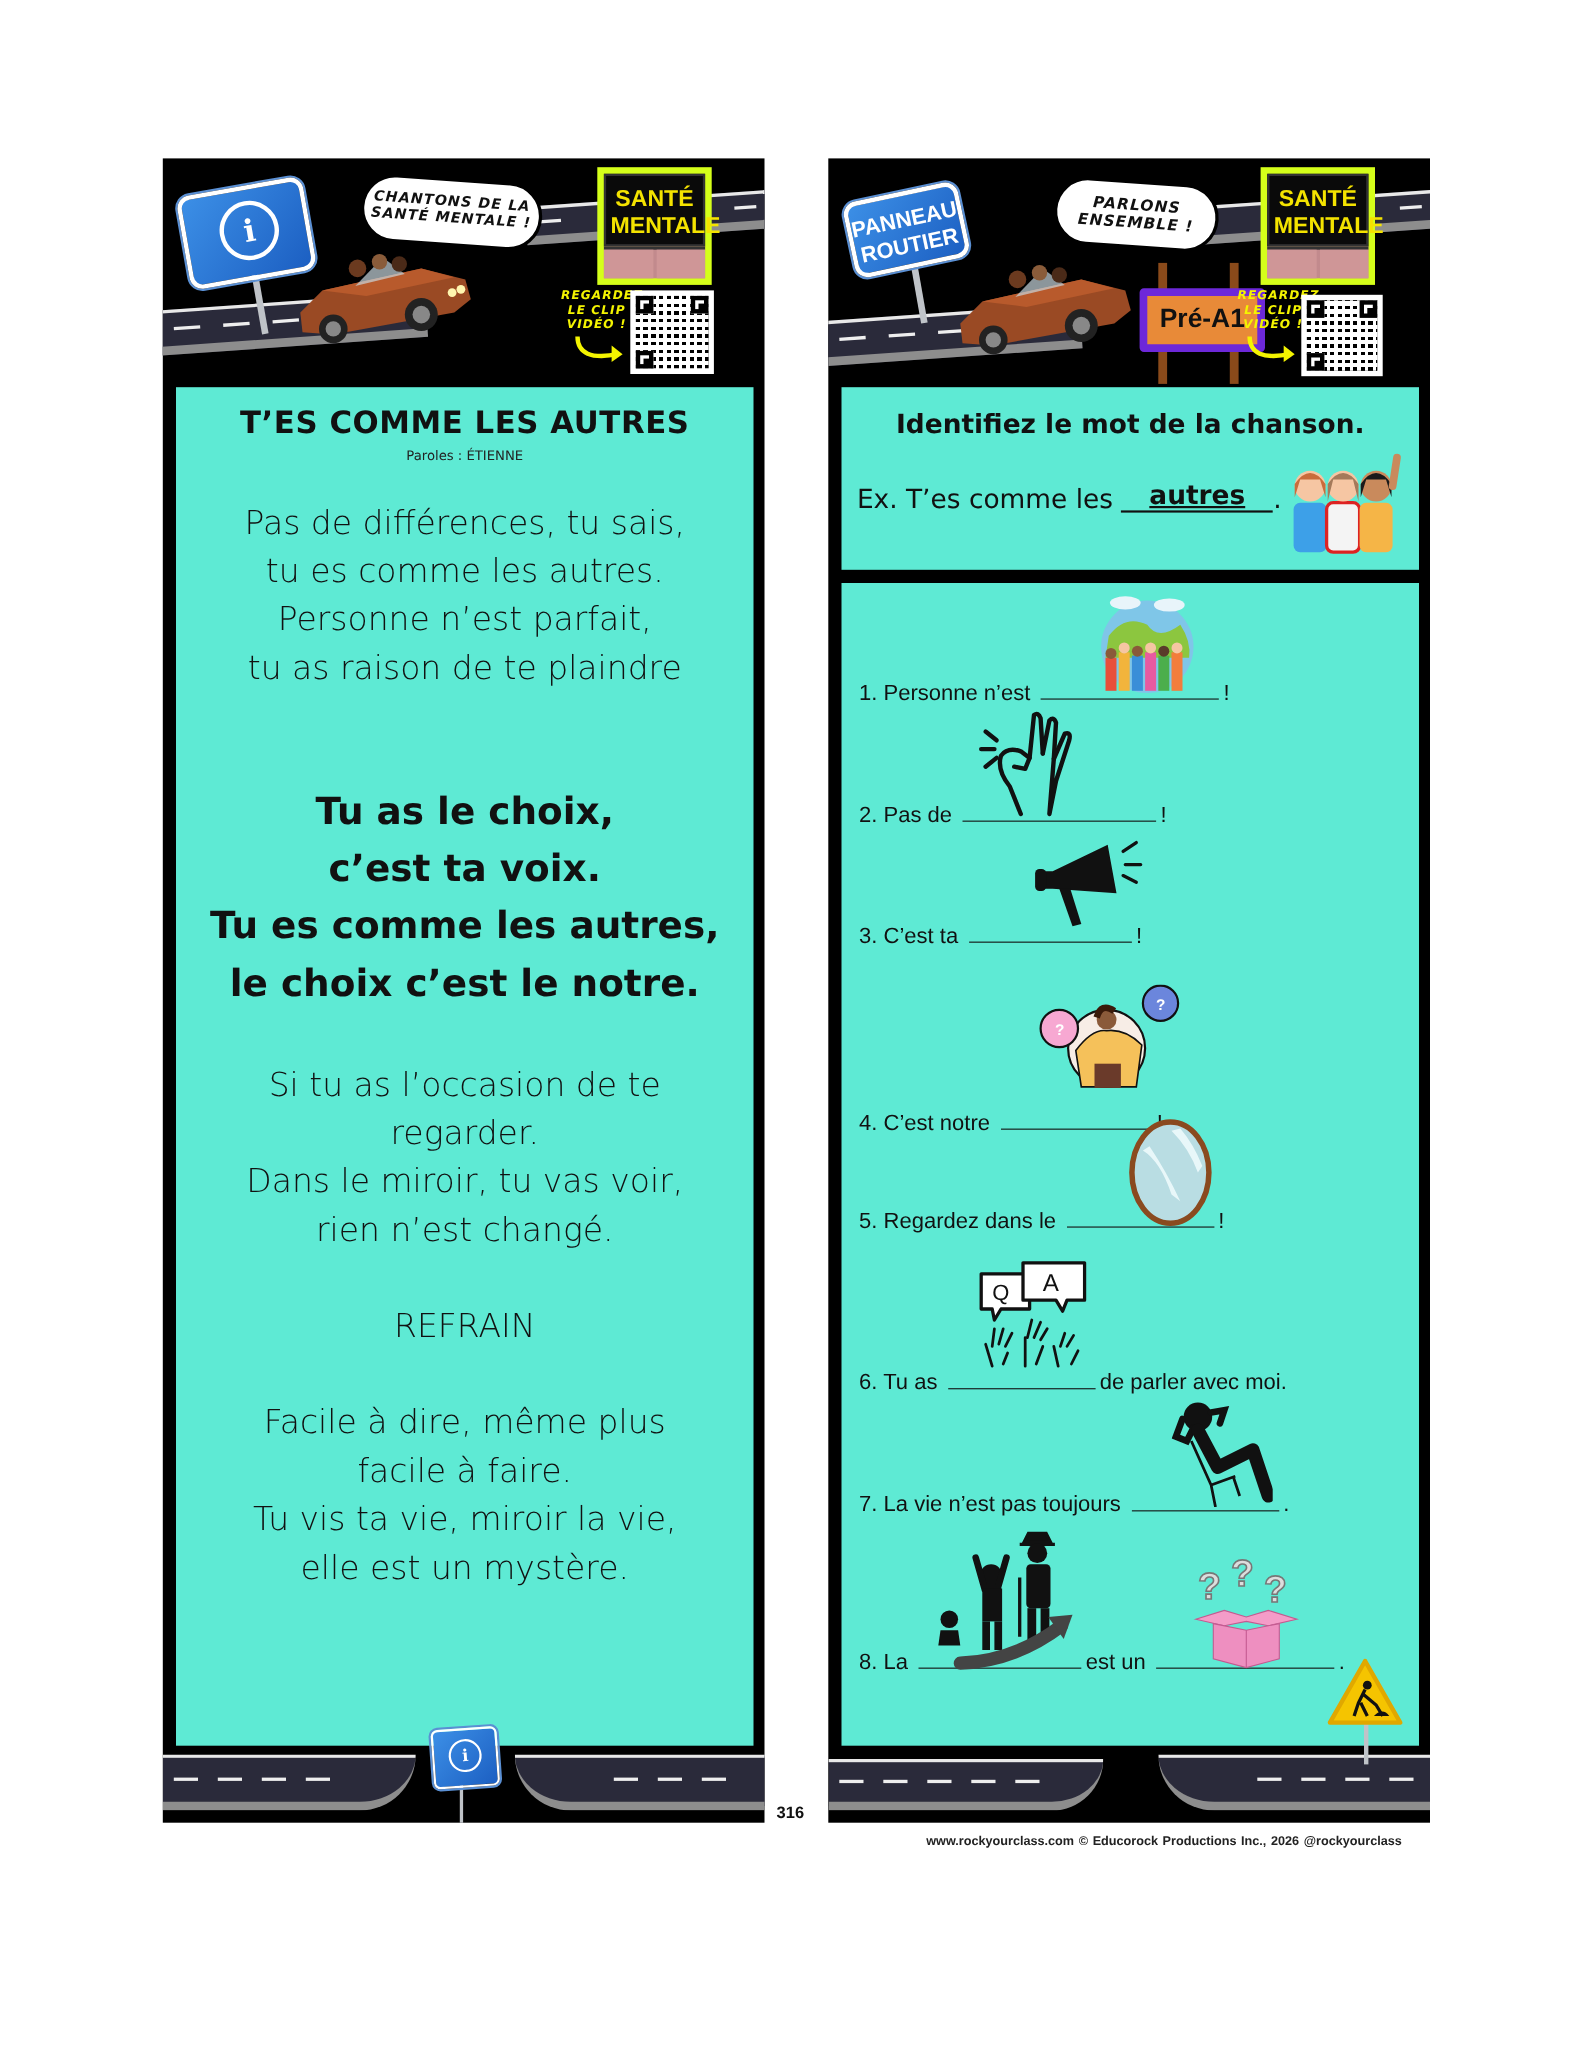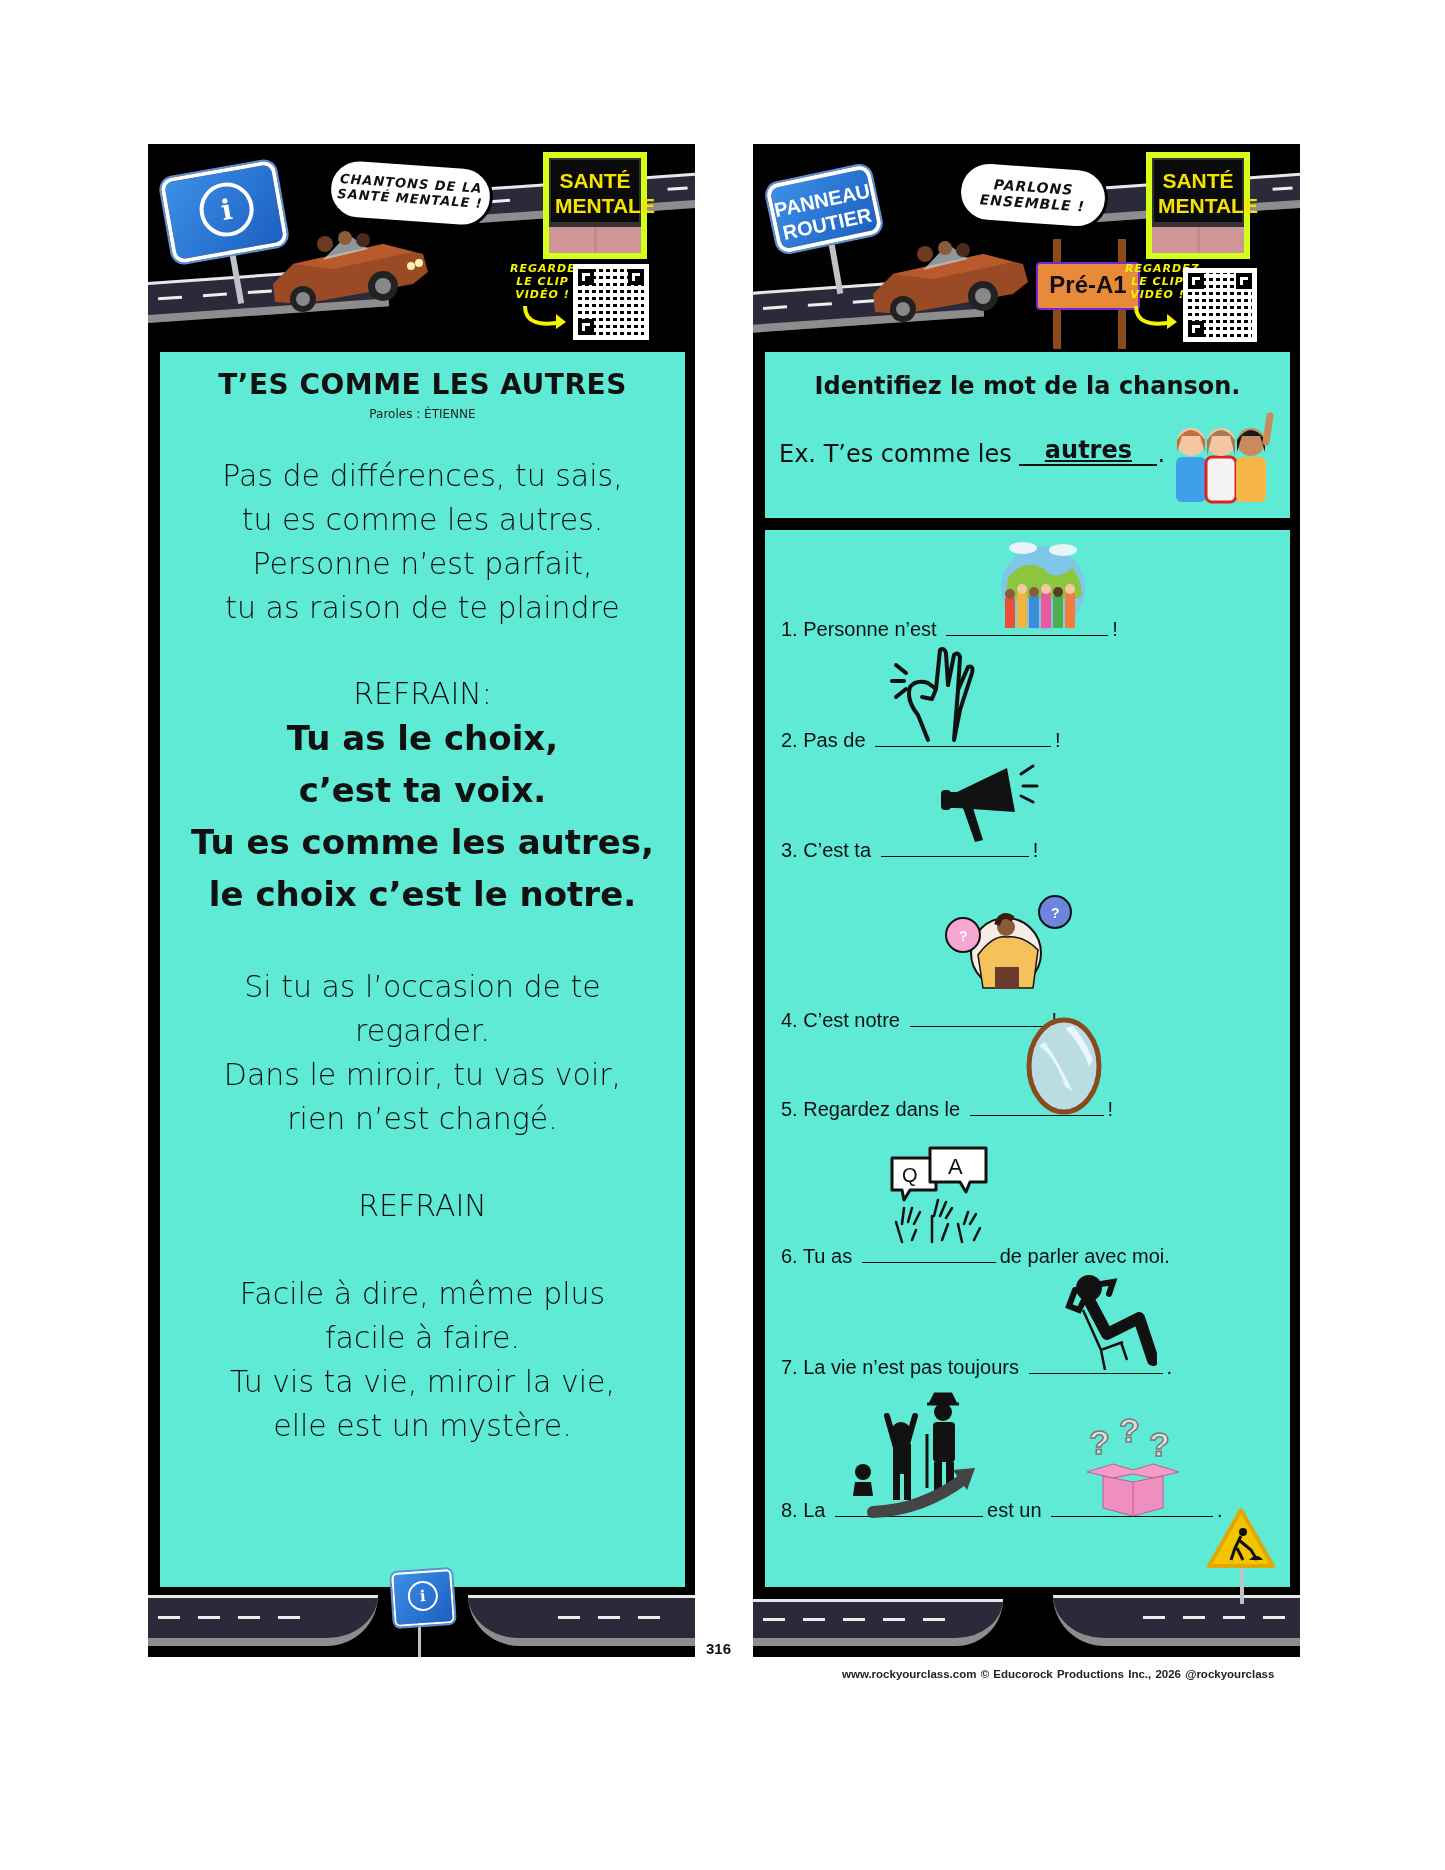--- a/index.html
+++ b/index.html
@@ -114,21 +114,20 @@
 
   <div class="panel lyrics" style="left:12px;top:208px;width:525px;height:1235px;">
     <div class="song-title">T’ES COMME LES AUTRES</div>
     <div class="song-credit">Paroles : ÉTIENNE</div>
 
     <div class="line" style="top:102px;">Pas de différences, tu sais,</div>
     <div class="line" style="top:146px;">tu es comme les autres.</div>
     <div class="line" style="top:190px;">Personne n’est parfait,</div>
     <div class="line" style="top:234px;">tu as raison de te plaindre</div>
 
-    <div class="line" style="top:320px;">REFRAIN:</div>
     <div class="line bold-line" style="top:364px;">Tu as le choix,</div>
     <div class="line bold-line" style="top:416px;">c’est ta voix.</div>
     <div class="line bold-line" style="top:468px;">Tu es comme les autres,</div>
     <div class="line bold-line" style="top:520px;">le choix c’est le notre.</div>
 
     <div class="line" style="top:613px;">Si tu as l’occasion de te</div>
     <div class="line" style="top:657px;">regarder.</div>
     <div class="line" style="top:701px;">Dans le miroir, tu vas voir,</div>
     <div class="line" style="top:745px;">rien n’est changé.</div>
 
@@ -187,21 +186,21 @@
       <circle cx="120" cy="72" r="15" fill="#222"></circle>
         <circle cx="120" cy="72" r="8" fill="#888"></circle>
       <path d="M60 46 L85 20 L105 35 Z" fill="#c8d6dd" opacity="0.7"></path>
       <circle cx="62" cy="30" r="8" fill="#6b3a1f"></circle>
         <circle cx="82" cy="24" r="7" fill="#8a5c3a"></circle>
         <circle cx="100" cy="26" r="7" fill="#4a2a18"></circle>
     </svg>
 
     <div class="pole" style="left:300px;top:95px;width:8px;height:110px;background:#8a4a1a;"></div>
     <div class="pole" style="left:365px;top:95px;width:8px;height:110px;background:#8a4a1a;"></div>
-    <div style="position:absolute;left:283px;top:118px;width:100px;height:44px;background:#e88a38;border:2px solid #6d28d9;border-radius:4px;font-family:'Liberation Sans',sans-serif;font-weight:bold;font-size:24px;text-align:center;line-height:42px;color:#111;">Pré-A1</div>
+    <div style="position:absolute;left:283px;top:118px;width:100px;height:44px;background:#e88a38;border:7px solid #6d28d9;border-radius:4px;font-family:'Liberation Sans',sans-serif;font-weight:bold;font-size:24px;text-align:center;line-height:42px;color:#111;">Pré-A1</div>
     <div class="sante" style="left:393px;top:8px;width:92px;">
       <div class="sante-inner">
         <div>SANTÉ</div>
         <div>MENTALE</div>
       </div>
       <div class="sante-bottom">
           <span></span>
           <span></span>
         </div>
     </div>

